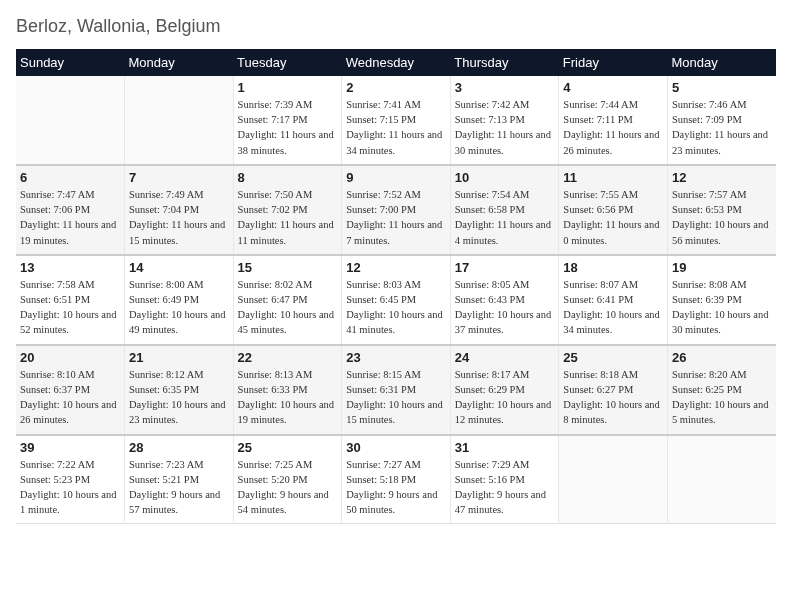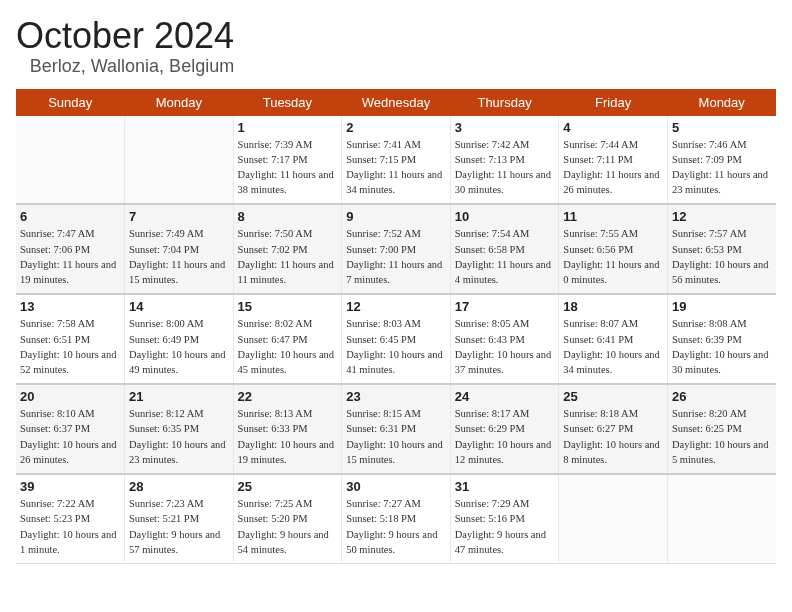--- a/index.html
+++ b/index.html
@@ -44,24 +44,24 @@
     .subtitle {
       font-size: 18px;
       color: #555;
     }
     table {
       width: 100%;
       border-collapse: collapse;
       font-size: 11px;
     }
     thead tr th {
-      background-color: #c2410c;
+      background-color: #0f172a;
       color: #fff;
       padding: 6px 4px;
-      text-align: center;
+      text-align: left;
       font-size: 13px;
       font-weight: normal;
     }
     tbody tr {
       border-bottom: 1px solid #ddd;
     }
     tbody tr td {
       vertical-align: top;
       padding: 4px 4px 6px 4px;
       border-right: 1px solid #e8e8e8;
@@ -94,21 +94,20 @@
     }
     .row-separator td {
       border-top: 2px solid #ccc;
     }
   </style>
 </head>
 <body>
 
 <div class="header">
   <div class="title-block">
-    <div class="month-title">October 2024</div>
     <div class="subtitle">Berloz, Wallonia, Belgium</div>
   </div>
 </div>
 
 <table>
   <thead>
     <tr>
     <th>Sunday</th>
         <th>Monday</th>
         <th>Tuesday</th>

